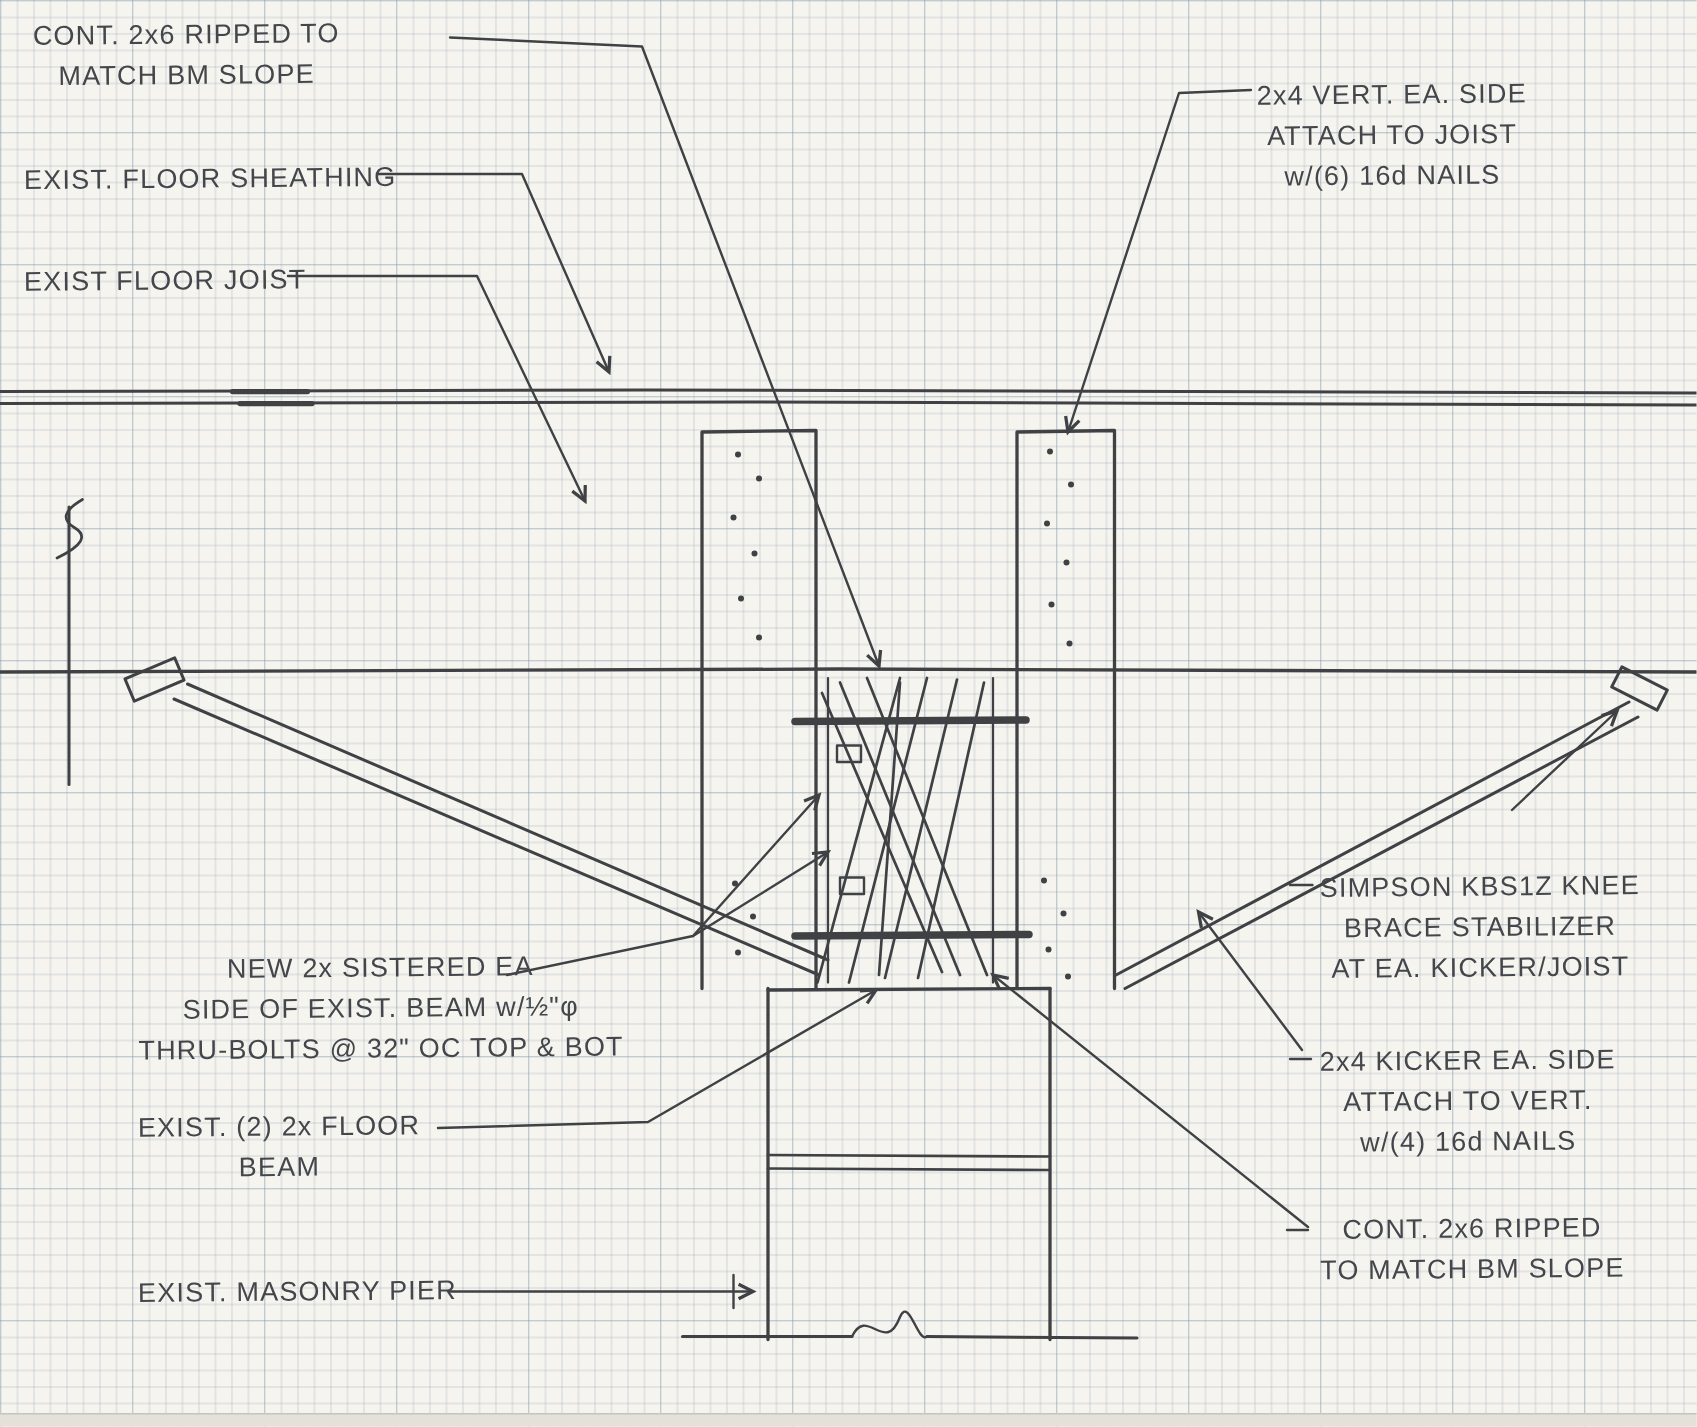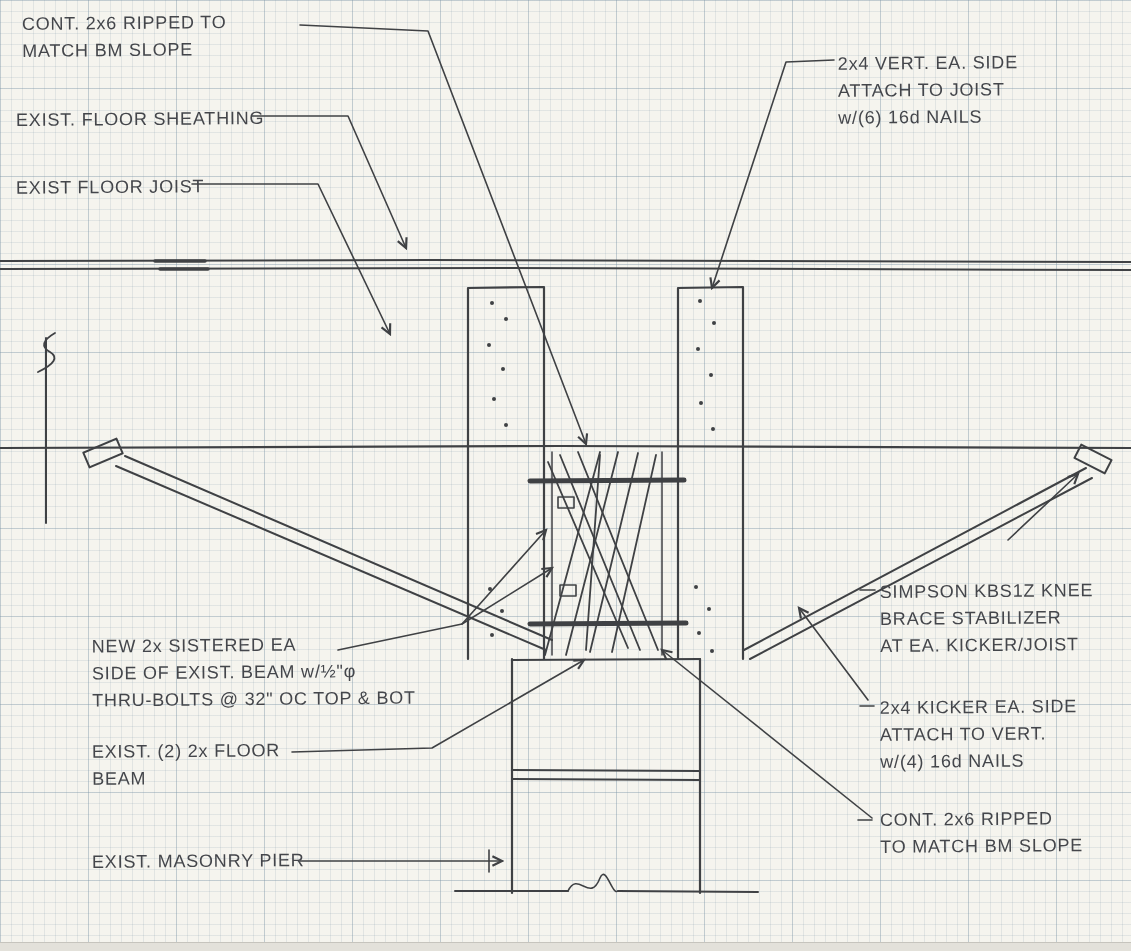--- a/index.html
+++ b/index.html
@@ -12,20 +12,21 @@
   }
   .paper {
     position: absolute; inset: 0;
     background-color: #f5f4ee;
     background-image:
       linear-gradient(to right, rgba(125,150,168,0.32) 1px, transparent 1px),
       linear-gradient(to bottom, rgba(125,150,168,0.32) 1px, transparent 1px),
       linear-gradient(to right, rgba(125,150,168,0.17) 1px, transparent 1px),
       linear-gradient(to bottom, rgba(125,150,168,0.17) 1px, transparent 1px);
     background-size: 88px 88px, 88px 88px, 11px 11px, 11px 11px;
+    text-align: center;
   }
   svg.linework { position: absolute; left: 0; top: 0; }
   .lbl {
     position: absolute;
     white-space: pre-line;
     font-size: 18px;
     line-height: 27px;
     letter-spacing: 0.8px;
     color: #44464b;
     transform: rotate(-0.5deg);

